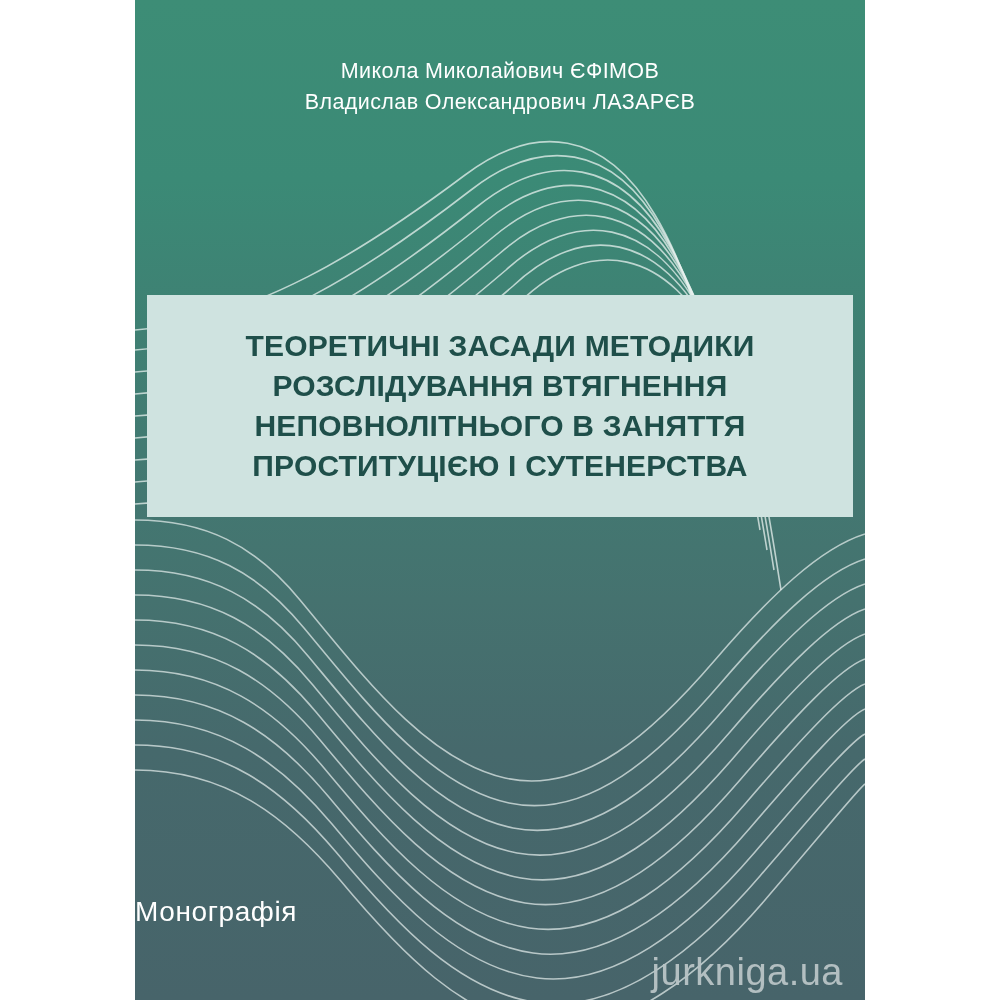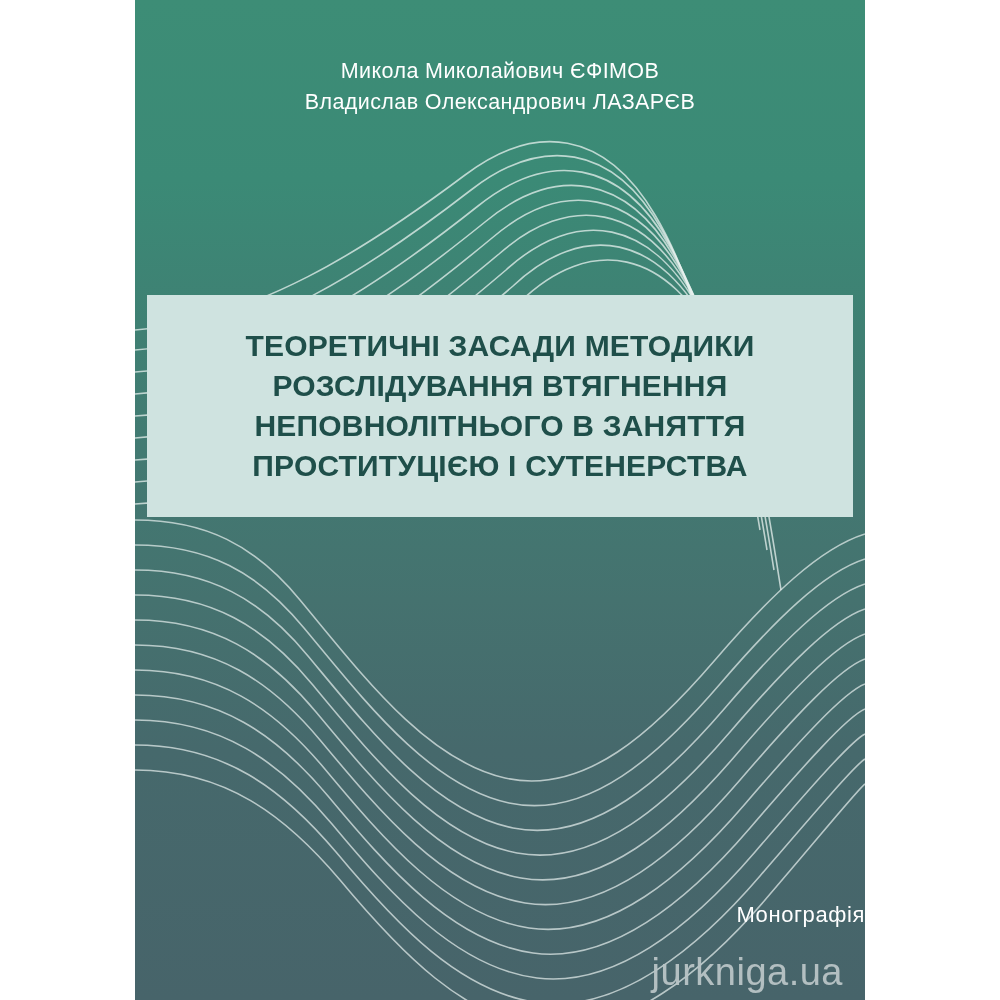--- a/index.html
+++ b/index.html
@@ -70,23 +70,23 @@
   #title-band .title-line {
     display: block;
     white-space: nowrap;
   }
 
   #subtitle {
     position: absolute;
     left: 0;
     right: 0;
     bottom: 72px;
-    text-align: right;
+    text-align: left;
     color: #ffffff;
-    font-size: 22px;
+    font-size: 28px;
     letter-spacing: 0.6px;
   }
 
   #watermark {
     position: absolute;
     right: 22px;
     bottom: 6px;
     color: #b9c4c6;
     font-size: 38px;
     letter-spacing: 0.5px;

